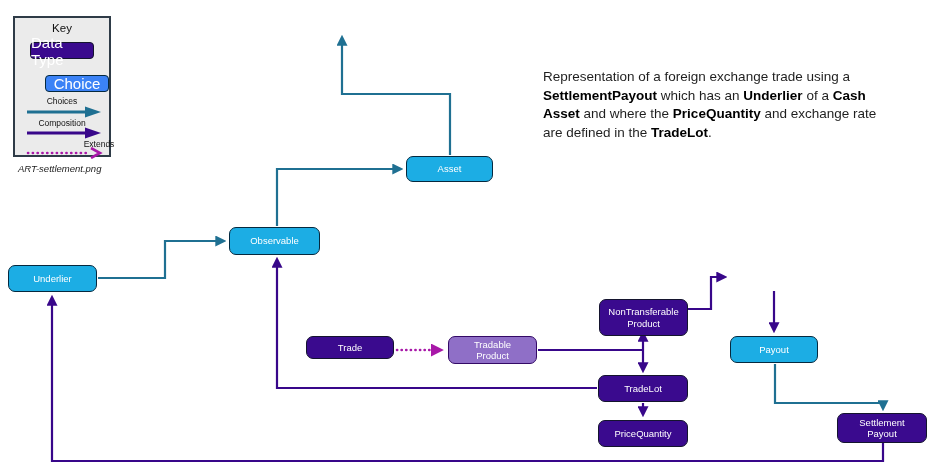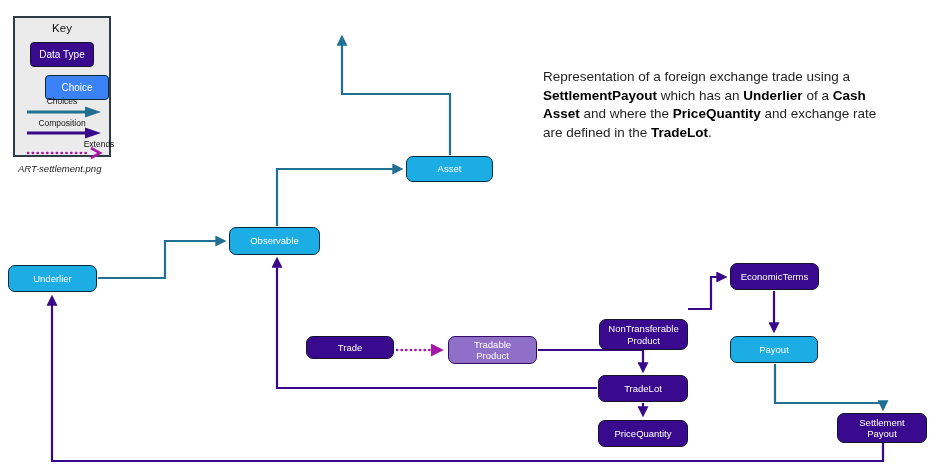--- a/index.html
+++ b/index.html
@@ -18,23 +18,23 @@
   .node.choice   { border-color:#05293f; }
   .node.tradable { border-color:#330a66; }
   
   .key-box {
     position:absolute; left:13px; top:16px; width:98px; height:141px;
     background:#ebebeb; border:2px solid #2e3b47; box-sizing:border-box;
   }
   .key-title { position:absolute; top:4px; left:0; width:100%;
     text-align:center; font-size:11.5px; color:#111; }
   .key-node {
-    position:absolute; left:15px; width:64px; height:25px; box-sizing:border-box;
+    position:absolute; left:15px; width:64px; height:17px; box-sizing:border-box;
     display:flex; align-items:center; justify-content:center;
-    color:#fff; font-size:10px; border-radius:4px; border:1.4px solid #14142e;
+    color:#fff; font-size:15px; border-radius:4px; border:1.4px solid #14142e;
   }
   .key-node.choice { border-color:#05293f; }
   .key-label { position:absolute; left:0; width:100%; text-align:center;
     font-size:8.5px; color:#111; }
   .key-arrow { position:absolute; left:10px; }
   .art-label { position:absolute; left:18px; top:163px; font-size:9.5px;
     font-style:italic; color:#1c1c1c; }
   
   .description {
     position:absolute; left:543px; top:68px; width:336px;
@@ -125,28 +125,25 @@
 
   <div class="node" style="left: 306px; top: 336px; width: 88px; height: 23px; background-color: rgb(58, 10, 142);">
     <span>Trade</span>
   </div>
 
   <div class="node tradable" style="left: 448px; top: 336px; width: 89px; height: 28px; background-color: rgb(143, 111, 199);">
     <span>Tradable
 Product</span>
   </div>
 
-  <div class="node" style="left: 599px; top: 299px; width: 89px; height: 31px; background-color: rgb(58, 10, 142); margin-top: 20px;">
+  <div class="node" style="left: 599px; top: 299px; width: 89px; height: 37px; background-color: rgb(58, 10, 142);">
     <span>NonTransferable
 Product</span>
   </div>
 
-  <div class="node" style="left: 730px; top: 263px; width: 89px; height: 27px; background-color: rgb(58, 10, 142);">
-    <span>EconomicTerms</span>
-  </div>
 
   <div class="node" style="left: 598px; top: 375px; width: 90px; height: 27px; background-color: rgb(58, 10, 142);">
     <span>TradeLot</span>
   </div>
 
   <div class="node" style="left: 598px; top: 420px; width: 90px; height: 27px; background-color: rgb(58, 10, 142);">
     <span>PriceQuantity</span>
   </div>
 
   <div class="node choice" style="left: 730px; top: 336px; width: 88px; height: 27px; background-color: rgb(28, 173, 228);">

